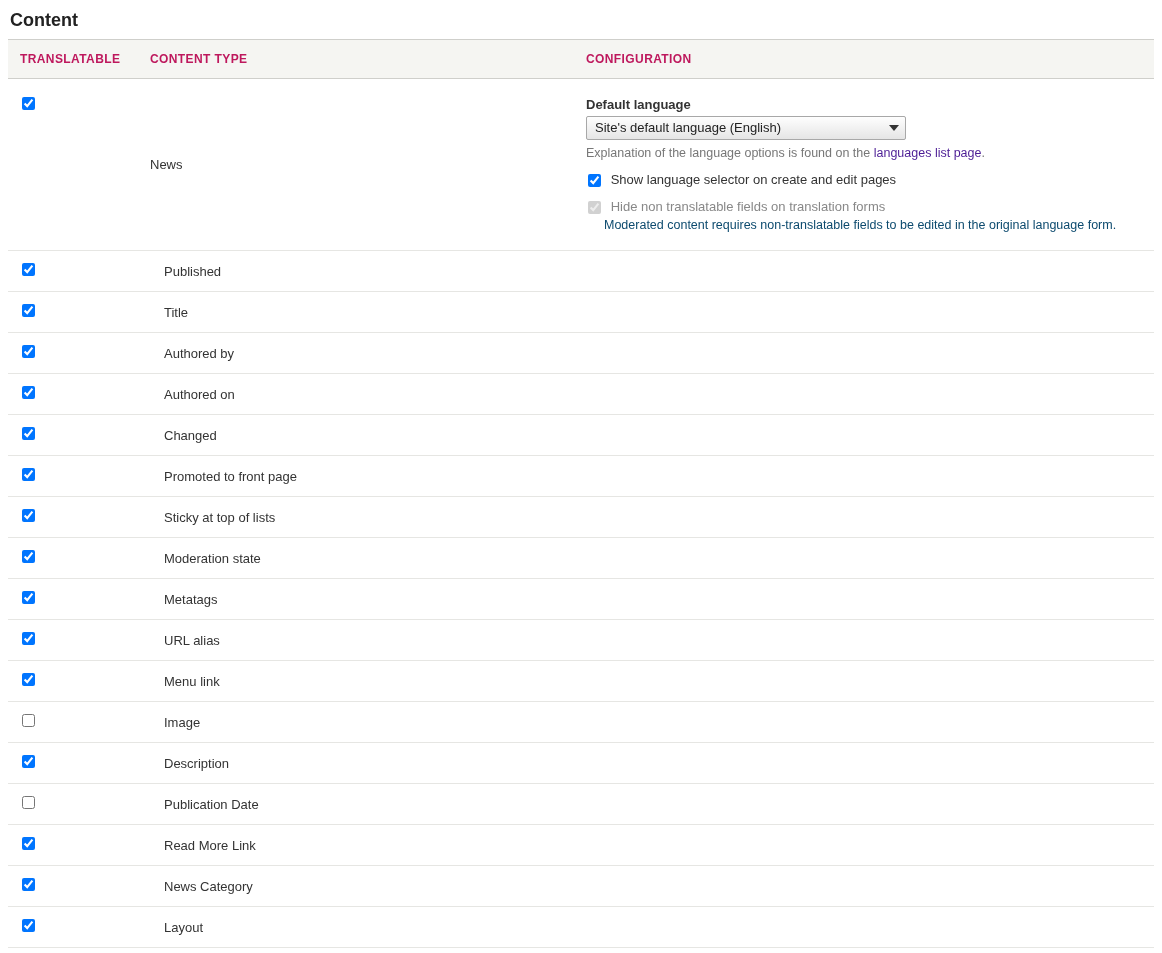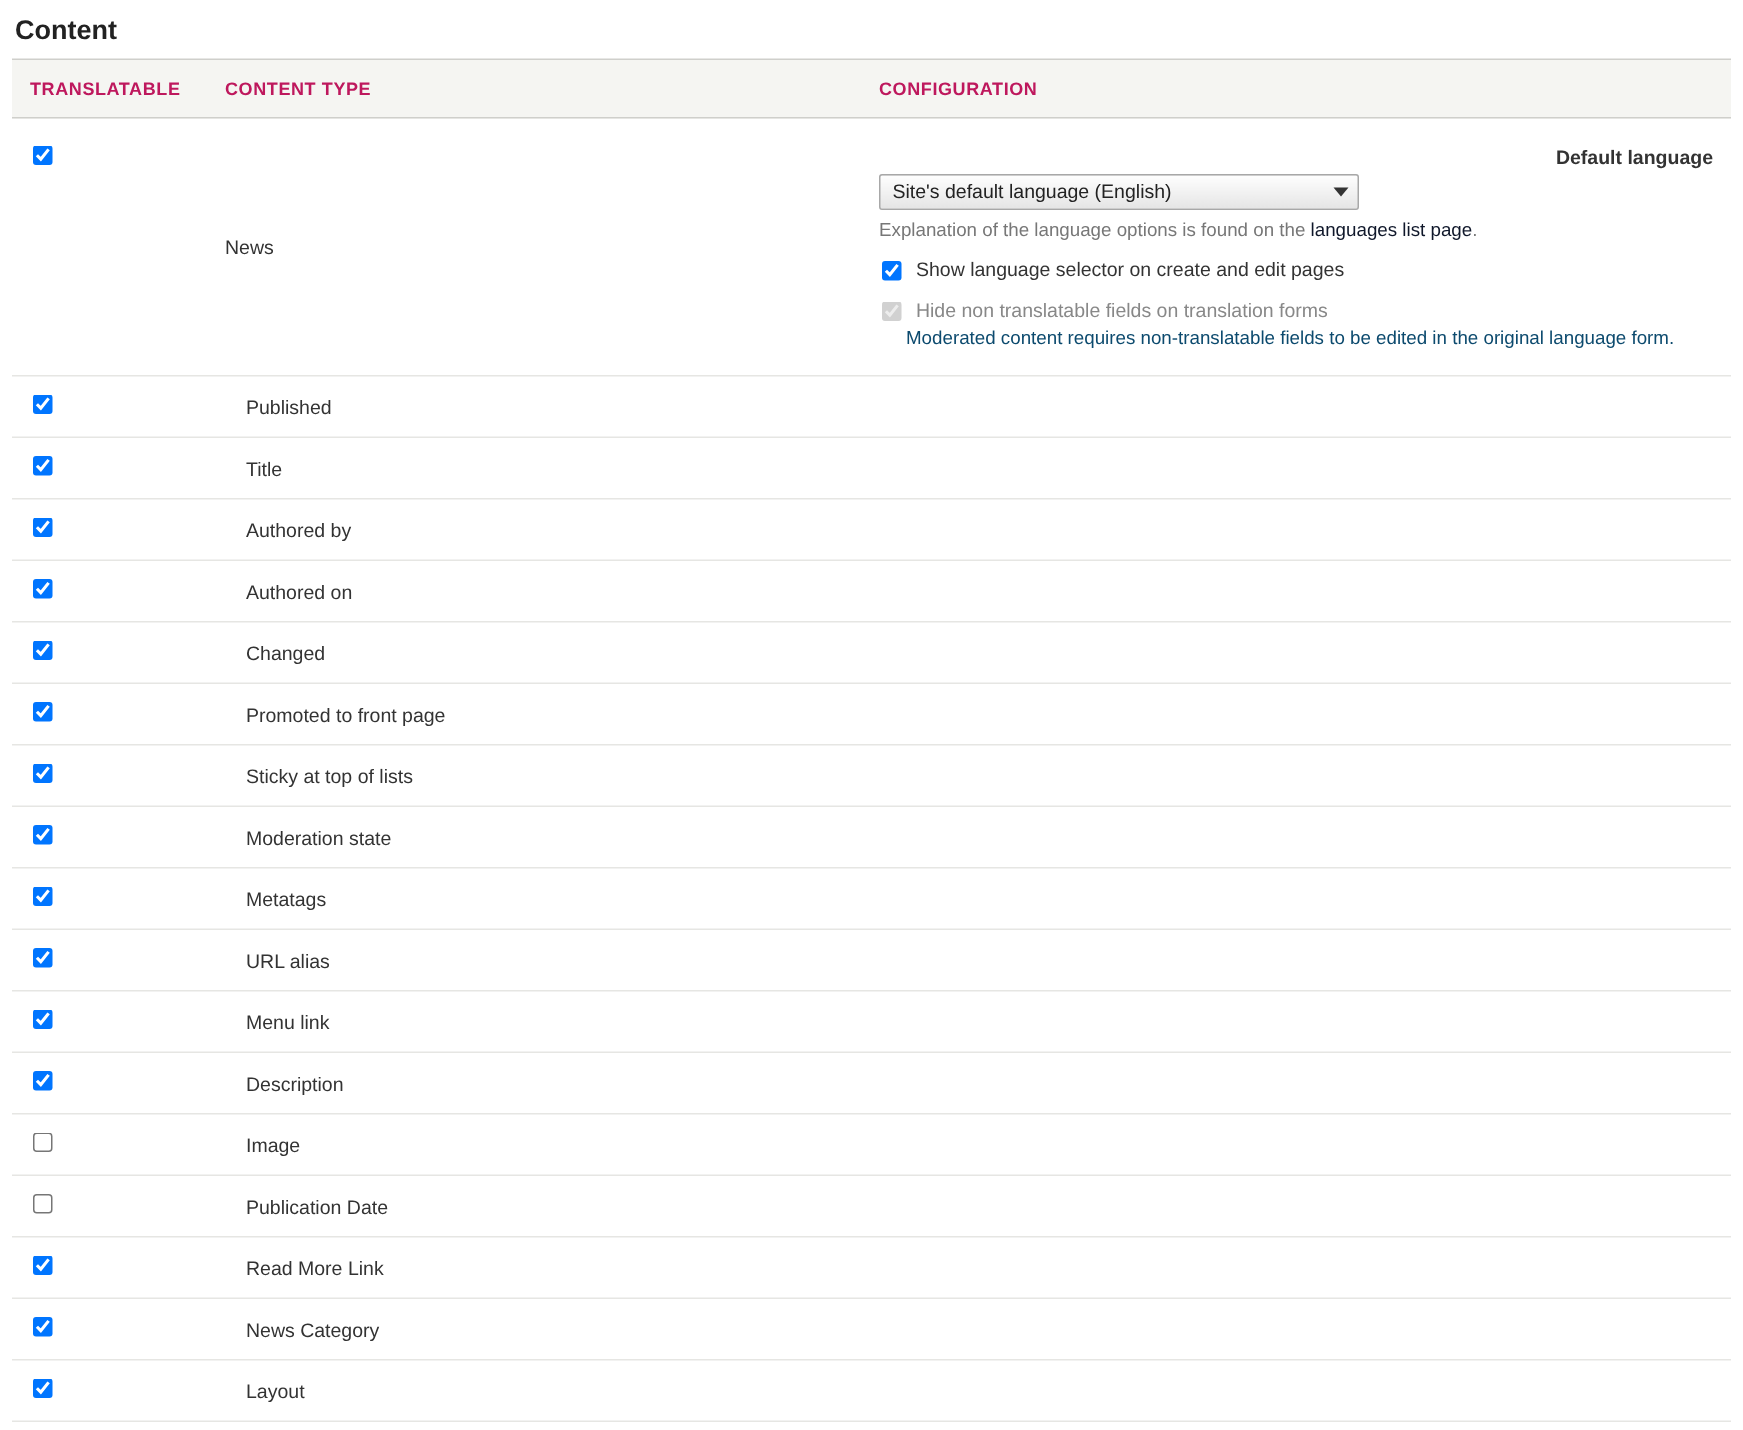--- a/index.html
+++ b/index.html
@@ -61,21 +61,20 @@
   }
 
   .config-block {
     font-size: 13px;
     color: #333;
   }
   .config-label {
     font-weight: bold;
     display: block;
     margin-bottom: 4px;
-    text-align: right;
   }
   .select-wrap {
     display: inline-block;
     position: relative;
     width: 320px;
     height: 24px;
     background: linear-gradient(#fefefe, #e5e5e5);
     border: 1px solid #a8a8a8;
     border-radius: 2px;
     box-sizing: border-box;
@@ -93,21 +92,21 @@
     border-right: 5px solid transparent;
     border-top: 6px solid #333;
     transform: translateY(-50%);
   }
   .helptext {
     color: #777;
     font-size: 12.5px;
     margin-top: 6px;
   }
   .helptext a {
-    color: #0f172a;
+    color: #4c1d95;
     text-decoration: none;
   }
   .subopt {
     margin-top: 12px;
     font-size: 13px;
   }
   .subopt input { margin-right: 6px; vertical-align: middle; }
   .subopt.disabled { color: #888; }
   .moderated-note {
     color: #0c4a6e;
@@ -213,27 +212,27 @@
           <td><input type="checkbox" class="chk" checked="" style=""></td>
           <td class="name-indented">URL alias</td>
           <td></td>
         </tr>
         <tr>
           <td><input type="checkbox" class="chk" checked="" style=""></td>
           <td class="name-indented">Menu link</td>
           <td></td>
         </tr>
         <tr>
-          <td><input type="checkbox" class="chk" checked="" style=""></td>
-          <td class="name-indented">Description</td>
-          <td></td>
-        </tr>
-        <tr>
           <td><input type="checkbox" class="chk" style=""></td>
           <td class="name-indented">Image</td>
+          <td></td>
+        </tr>
+        <tr>
+          <td><input type="checkbox" class="chk" checked="" style=""></td>
+          <td class="name-indented">Description</td>
           <td></td>
         </tr>
         <tr>
           <td><input type="checkbox" class="chk" style=""></td>
           <td class="name-indented">Publication Date</td>
           <td></td>
         </tr>
         <tr>
           <td><input type="checkbox" class="chk" checked="" style=""></td>
           <td class="name-indented">Read More Link</td>

